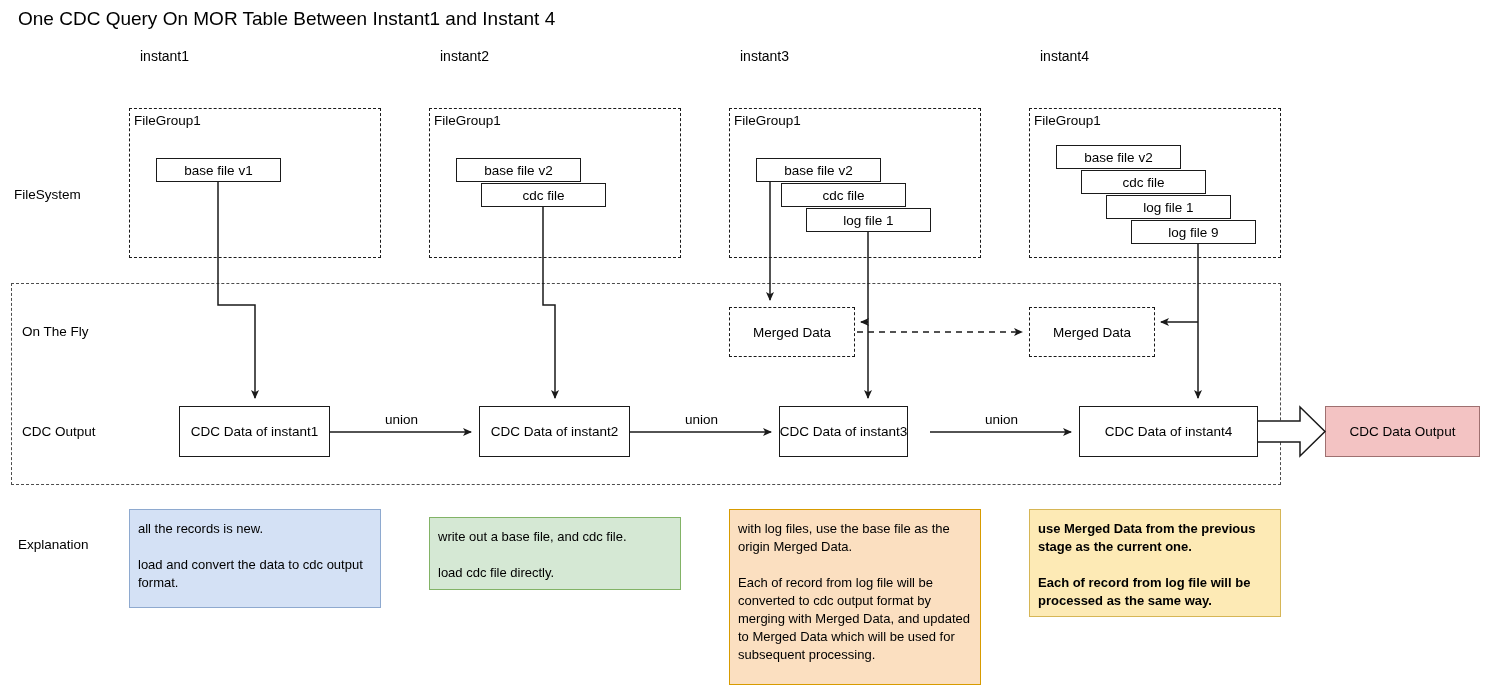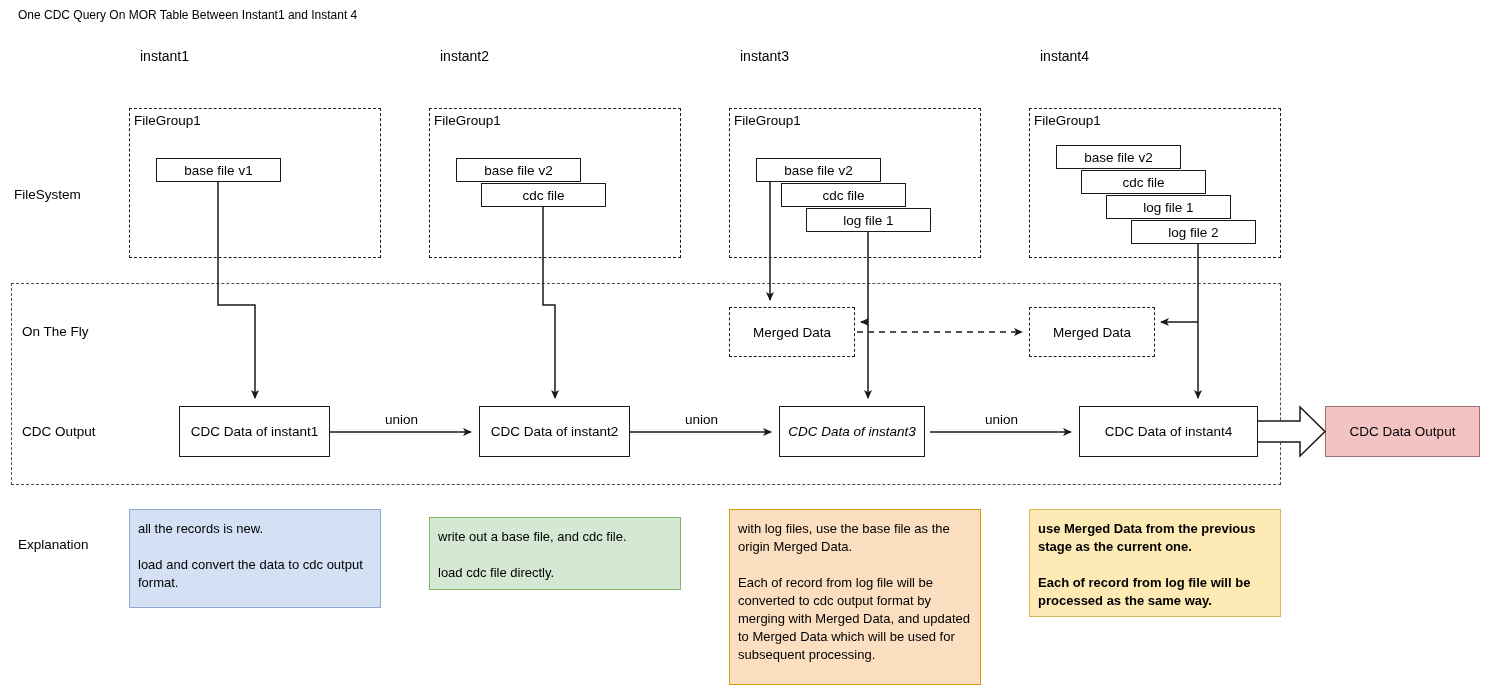--- a/index.html
+++ b/index.html
@@ -4,21 +4,21 @@
 <style>
   html,body{margin:0;padding:0;background:#ffffff;}
   body{
     width:1491px;height:694px;position:relative;overflow:hidden;
     font-family:"Liberation Sans","DejaVu Sans",sans-serif;
     color:#000000;
     -webkit-font-smoothing:antialiased;
   }
   .abs{position:absolute;box-sizing:border-box;}
 
-  #title{left:18px;top:8px;font-size:12px;white-space:nowrap;}
+  #title{left:18px;top:8px;font-size:19px;white-space:nowrap;}
 
   .col-label{font-size:14px;white-space:nowrap;}
 
   .row-label{font-size:13.5px;white-space:nowrap;}
 
   
   .filegroup{
     border:1.6px dashed #1a1a1a;
     background:transparent;
   }
@@ -115,28 +115,28 @@
 <div class="abs filebox" style="left:756px;top:158px;width:125px;height:24px;">base file v2</div>
 <div class="abs filebox" style="left:781px;top:183px;width:125px;height:24px;">cdc file</div>
 <div class="abs filebox" style="left:806px;top:208px;width:125px;height:24px;">log file 1</div>
 
 <div class="abs filegroup" style="left:1029px;top:108px;width:252px;height:150px;">
   <div class="filegroup-title">FileGroup1</div>
 </div>
 <div class="abs filebox" style="left:1056px;top:145px;width:125px;height:24px;">base file v2</div>
 <div class="abs filebox" style="left:1081px;top:170px;width:125px;height:24px;">cdc file</div>
 <div class="abs filebox" style="left:1106px;top:195px;width:125px;height:24px;">log file 1</div>
-<div class="abs filebox" style="left:1131px;top:220px;width:125px;height:24px;">log file 2</div>
+<div class="abs filebox" style="left:1131px;top:220px;width:125px;height:24px;">log file 9</div>
 
 <div class="abs merged" style="left:729px;top:307px;width:126px;height:50px;">Merged Data</div>
 <div class="abs merged" style="left:1029px;top:307px;width:126px;height:50px;">Merged Data</div>
 
 <div class="abs cdcbox" style="left:179px;top:406px;width:151px;height:51px;">CDC Data of instant1</div>
 <div class="abs cdcbox" style="left:479px;top:406px;width:151px;height:51px;">CDC Data of instant2</div>
-<div class="abs cdcbox" style="left:779px;top:406px;width:146px;height:51px;font-style:italic;">CDC Data of instant3</div>
+<div class="abs cdcbox" style="left:779px;top:406px;width:129px;height:51px;">CDC Data of instant3</div>
 <div class="abs cdcbox" style="left:1079px;top:406px;width:179px;height:51px;">CDC Data of instant4</div>
 
 <div class="abs union-label" style="left:385px;top:412px;">union</div>
 <div class="abs union-label" style="left:685px;top:412px;">union</div>
 <div class="abs union-label" style="left:985px;top:412px;">union</div>
 
 <div class="abs" id="output-box" style="left:1325px;top:406px;width:155px;height:51px;">CDC Data Output</div>
 
 <div class="abs explain" style="left:129px;top:509px;width:252px;height:99px;background:#d4e1f5;border:1.2px solid #8ea9cf;">all the records is new.
 

